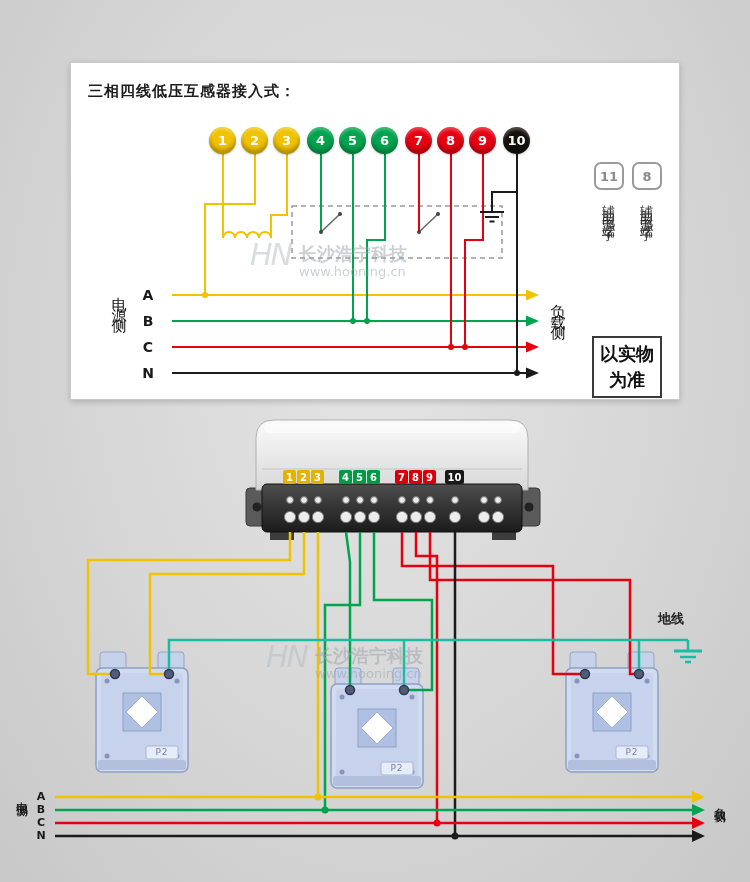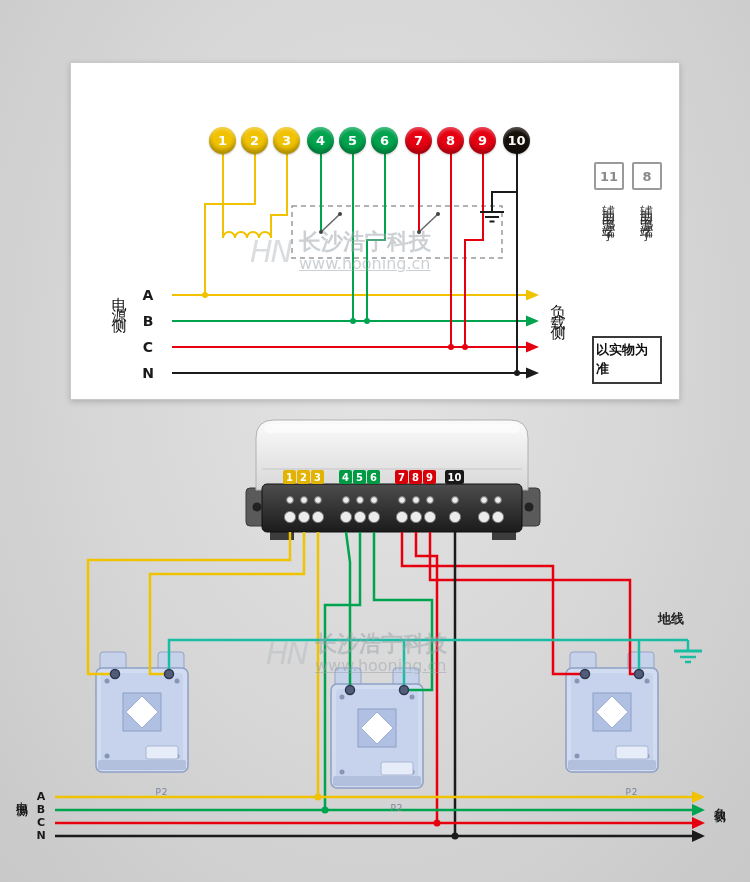--- a/index.html
+++ b/index.html
@@ -14,47 +14,47 @@
     border:1px solid #c9c9c9;box-shadow:0 2px 6px rgba(0,0,0,.18);
   }
   .title{left:88px;top:82px;font-size:15px;font-weight:bold;letter-spacing:1px;color:#1c1c1c;}
   .circle{
     width:27px;height:27px;border-radius:50%;color:#fff;font-weight:bold;font-size:13px;
     display:flex;align-items:center;justify-content:center;top:127px;
     box-shadow:inset 0 -4px 4px rgba(0,0,0,.28), inset 0 3px 3px rgba(255,255,255,.25), 0 1px 2px rgba(0,0,0,.25);
   }
   .c-y{background:#f0c200;} .c-g{background:#00a44e;} .c-r{background:#e60012;} .c-k{background:#16100a;}
   .aux-box{
-    width:26px;height:24px;border:2px solid #9a9a9a;border-radius:2px;color:#8a8a8a;
+    width:26px;height:24px;border:2px solid #9a9a9a;border-radius:7px;color:#8a8a8a;
     font-weight:bold;font-size:13px;display:flex;align-items:center;justify-content:center;background:#fff;
   }
   .vert{writing-mode:vertical-rl;text-orientation:upright;}
   .v-aux{font-size:13px;letter-spacing:5px;color:#2e2e2e;}
   .v-big{font-size:15px;letter-spacing:11px;color:#111;}
   .v-small{font-size:12px;letter-spacing:2px;color:#111;}
   .note-box{
-    width:62px;border:2px solid #3a3a3a;background:#fff;font-size:13px;font-weight:bold;
-    text-align:left;line-height:1.45;padding:3px 2px;color:#111;
+    width:62px;border:2px solid #3a3a3a;background:#fff;font-size:18px;font-weight:bold;
+    text-align:center;line-height:1.45;padding:3px 2px;color:#111;
   }
   .ph{width:16px;text-align:center;font-weight:bold;font-size:14px;}
   .phb{width:14px;text-align:center;font-weight:bold;font-size:11px;}
   .chip{
     top:470px;width:13px;height:14px;border-radius:2px;color:#fff;font-size:10px;font-weight:bold;
     display:flex;align-items:center;justify-content:center;
   }
   .chip.w{width:19px;}
   .k-y{background:#e2b300;} .k-g{background:#009a45;} .k-r{background:#d80008;} .k-k{background:#191919;}
   .p2{
-    width:32px;height:13px;line-height:13px;text-align:center;font-size:9px;color:#76839f;letter-spacing:1px;margin-top:40px;
+    width:32px;height:13px;line-height:13px;text-align:center;font-size:9px;color:#76839f;letter-spacing:1px;
   }
   .gnd-label{font-size:13px;color:#222;}
   .wm{display:flex;align-items:center;gap:8px;opacity:.5;color:#9aa3a9;pointer-events:none;}
   .wm-logo{font-size:30px;font-weight:normal;font-style:italic;letter-spacing:-2px;color:#b6bdc2;}
-  .wm-brand{font-size:22px;font-weight:bold;line-height:1.1;}
-  .wm-url{font-size:16px;text-decoration:underline;}
+  .wm-brand{font-size:18px;font-weight:bold;line-height:1.1;margin-top:14px;}
+  .wm-url{font-size:13px;}
 </style>
 </head>
 <body>
 
 <div class="stage">
 
   <div class="abs panel"></div>
 
   <svg class="abs" style="left:0;top:0;" width="750" height="882" viewBox="0 0 750 882">
     <defs>
@@ -250,20 +250,21 @@
       <polygon points="692,804 705,810 692,816" fill="#00a44e" stroke="none"></polygon>
       <polygon points="692,817 705,823 692,829" fill="#e6000f" stroke="none"></polygon>
       <polygon points="692,830 705,836 692,842" fill="#1b1b1b" stroke="none"></polygon>
       <circle cx="318" cy="797" r="3.5" fill="#f0c200" stroke="none"></circle>
       <circle cx="325" cy="810" r="3.5" fill="#00a44e" stroke="none"></circle>
       <circle cx="437" cy="823" r="3.5" fill="#e6000f" stroke="none"></circle>
       <circle cx="455" cy="836" r="3.5" fill="#1b1b1b" stroke="none"></circle>
     </g>
   </svg>
 
+  <div class="abs title">三相四线低压互感器接入式：</div>
 
   <div class="abs circle c-y" style="left:209px;">1</div>
   <div class="abs circle c-y" style="left:241px;">2</div>
   <div class="abs circle c-y" style="left:273px;">3</div>
   <div class="abs circle c-g" style="left:307px;">4</div>
   <div class="abs circle c-g" style="left:339px;">5</div>
   <div class="abs circle c-g" style="left:371px;">6</div>
   <div class="abs circle c-r" style="left:405px;">7</div>
   <div class="abs circle c-r" style="left:437px;">8</div>
   <div class="abs circle c-r" style="left:469px;">9</div>

